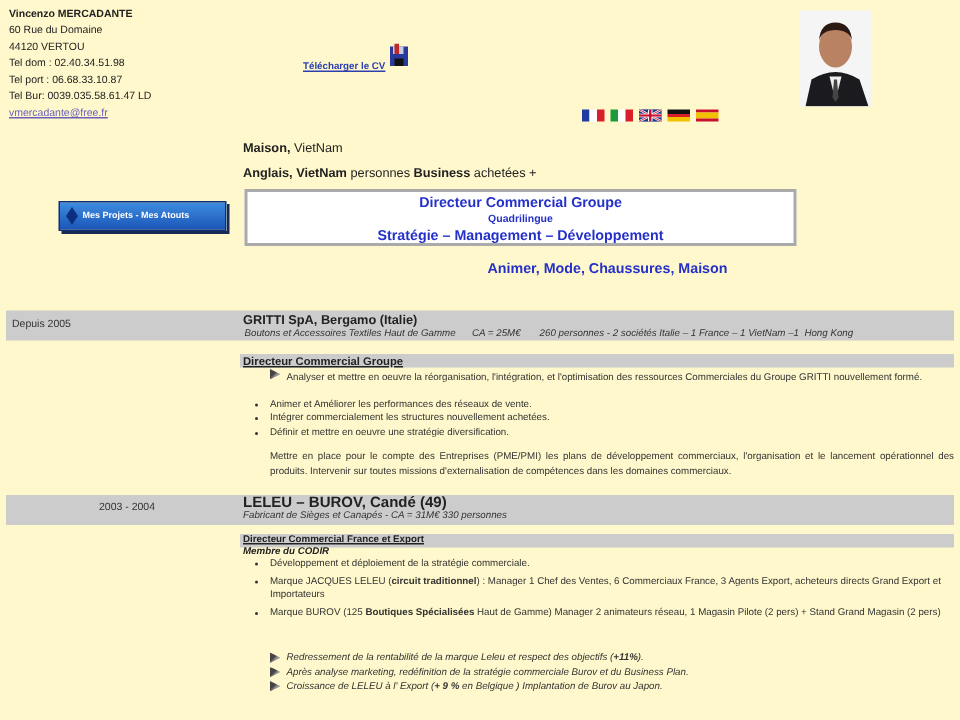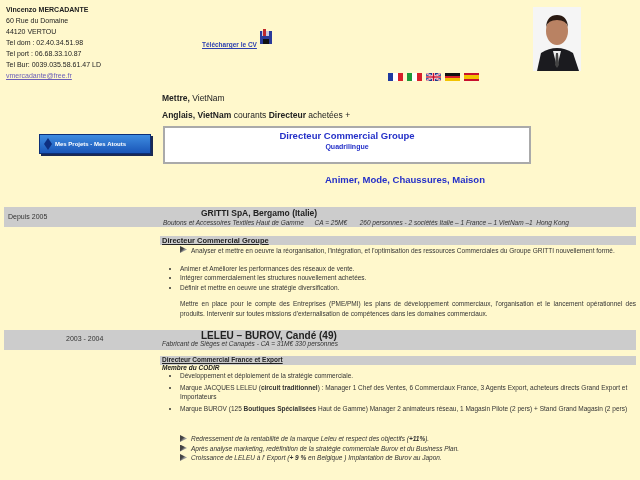--- a/index.html
+++ b/index.html
@@ -34,21 +34,21 @@
     left:163px; top:126px; width:368px; height:38px;
     background:#fff; border:2px solid #aaa; box-sizing:border-box;
     text-align:center; color:#2430c8; font-weight:bold;
   }
   .title-box .t1 { font-size:9.5px; margin-top:2px; }
   .title-box .t2 { font-size:7px; margin-top:2px; }
   .title-box .t3 { font-size:9.5px; margin-top:2px; }
   .sectors { left:325px; top:174px; font-size:9.5px; color:#2430c8; font-weight:bold; }
   .band { background:#cccccc; }
   .period { font-size:7px; color:#333; }
-  .company { font-size:8.5px; font-weight:bold;margin-left:39px; }
+  .company { font-size:8.5px; font-weight:bold; }
   .company-desc { font-size:6.5px; font-style:italic; color:#333; }
   .role-bar { font-size:7.5px; font-weight:bold; text-decoration:underline; }
   .body-text { font-size:6.5px; line-height:9.5px; color:#333; }
   ul.bullets { margin:0; padding-left:18px; }
   ul.bullets li { font-size:6.5px; line-height:9.5px; color:#333; }
   .arrow-item { font-size:6.5px; line-height:9.5px; font-style:italic; color:#333; display:flex; align-items:flex-start; }
   .arrow { width:7px; height:7px; margin-right:4px; margin-top:1px; background:linear-gradient(135deg,#444 40%,#999 60%); clip-path:polygon(0 0,100% 50%,0 100%); flex-shrink:0; }
 </style>
 </head>
 <body>
@@ -112,32 +112,33 @@
       <div style="flex:1;background:#f2c200"></div>
   </div>
   <div class="flag" style="flex-direction:column;">
     <div style="flex:1;background:#c8102e"></div>
       <div style="flex:2;background:#f2c200"></div>
       <div style="flex:1;background:#c8102e"></div>
   </div>
 </div>
 
 <div class="abs languages">
-  <div><b>Mettre,</b><span> VietNam</span></div>
-  <div><b>Anglais, VietNam</b><span> courants  </span><b>Directeur</b><span> achetées +</span></div>
+  <div><b>Maison,</b><span> VietNam</span></div>
+  <div><b>Anglais, VietNam</b><span> personnes  </span><b>Business</b><span> achetées +</span></div>
 </div>
 
 <div class="abs projects-btn">
   <span class="diamond"></span>
   <span>Mes Projets - Mes Atouts</span>
 </div>
 
 <div class="abs title-box">
   <div class="t1">Directeur Commercial  Groupe</div>
   <div class="t2">Quadrilingue</div>
+  <div class="t3">Stratégie – Management – Développement</div>
 </div>
 
 <div class="abs sectors">Animer, Mode, Chaussures, Maison</div>
 
 <div class="abs band" style="left:4px;top:207px;width:632px;height:20px;"></div>
 <div class="abs period" style="left:8px;top:213px;">Depuis 2005</div>
 <div class="abs company" style="left:162px;top:208px;">GRITTI SpA,  Bergamo   (Italie)</div>
 <div class="abs company-desc" style="left:163px;top:219px;white-space:pre;">Boutons et Accessoires Textiles Haut de Gamme      CA = 25M€       260 personnes - 2 sociétés Italie – 1 France – 1 VietNam –1  Hong Kong</div>
 
 <div class="abs band" style="left:160px;top:236px;width:476px;height:9px;"></div>

